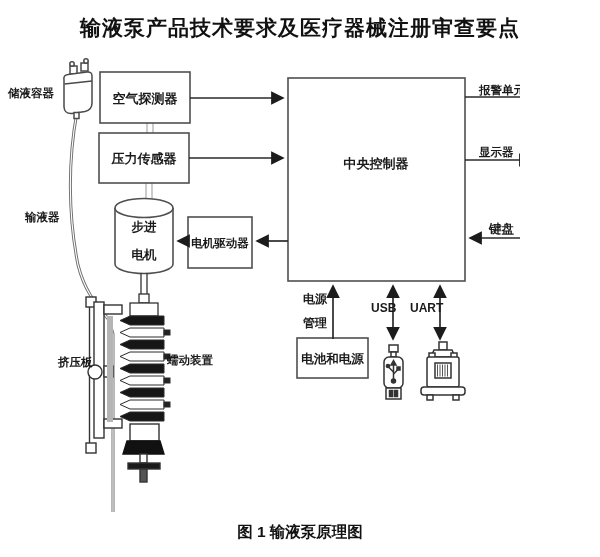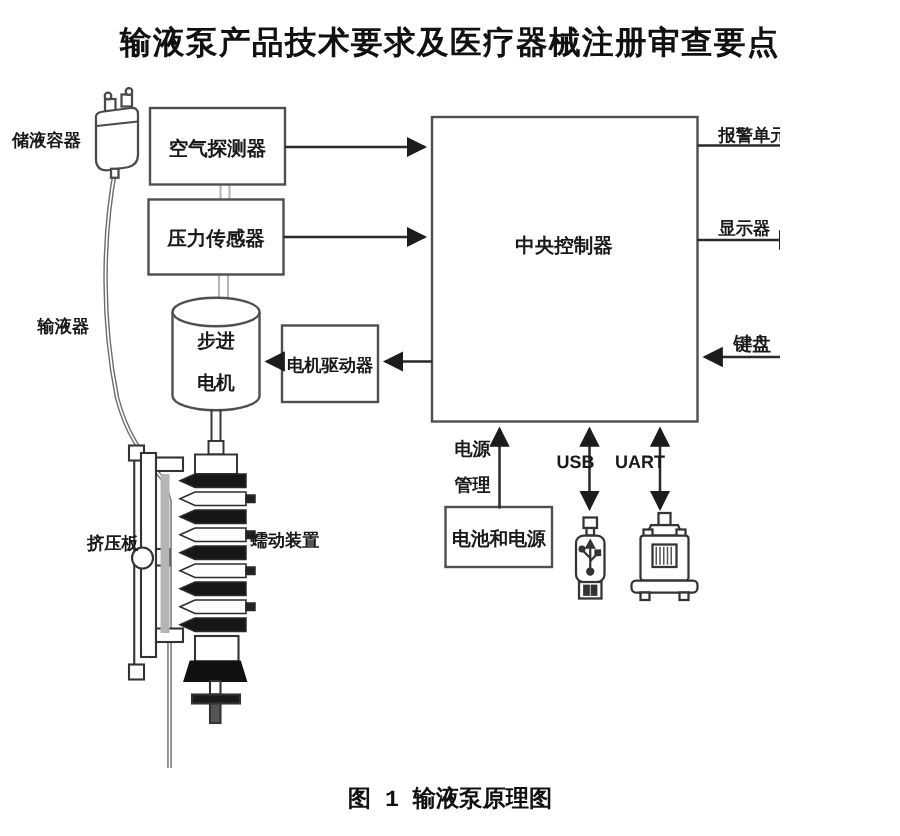--- a/index.html
+++ b/index.html
@@ -7,21 +7,21 @@
     position:relative;width:520px;height:557px;background:#ffffff;overflow:hidden;
     font-family:"Liberation Sans",sans-serif;color:#1a1a1a;
   }
   .doc-title{
     position:absolute;top:14px;left:0;width:600px;text-align:center;
     font-family:"Liberation Serif",serif;font-weight:bold;font-size:21px;
     letter-spacing:1px;color:#111;
   }
   .fig-caption{
     position:absolute;top:522px;left:0;width:600px;text-align:center;
-    font-family:Liberation Mono, monospace;font-weight:600;font-size:15.5px;color:#111;
+    font-family:Liberation Sans, sans-serif;font-weight:600;font-size:15.5px;color:#111;
   }
   svg.diagram{position:absolute;left:0;top:0;width:600px;height:557px;}
   svg text{font-family:"Liberation Sans",sans-serif;fill:#1a1a1a;font-weight:600;}
   .boxlbl{font-size:13px;}
   .smlbl{font-size:11.5px;}
   .latlbl{font-size:12px;font-weight:bold;}
   .lcdlbl{font-size:11px;font-weight:bold;}
   .node{fill:#ffffff;stroke:#4f4f4f;stroke-width:1.6;}
   .wire{stroke:#2a2a2a;stroke-width:1.7;fill:none;}
   .icon{stroke:#333;fill:#fff;stroke-width:1.5;}

